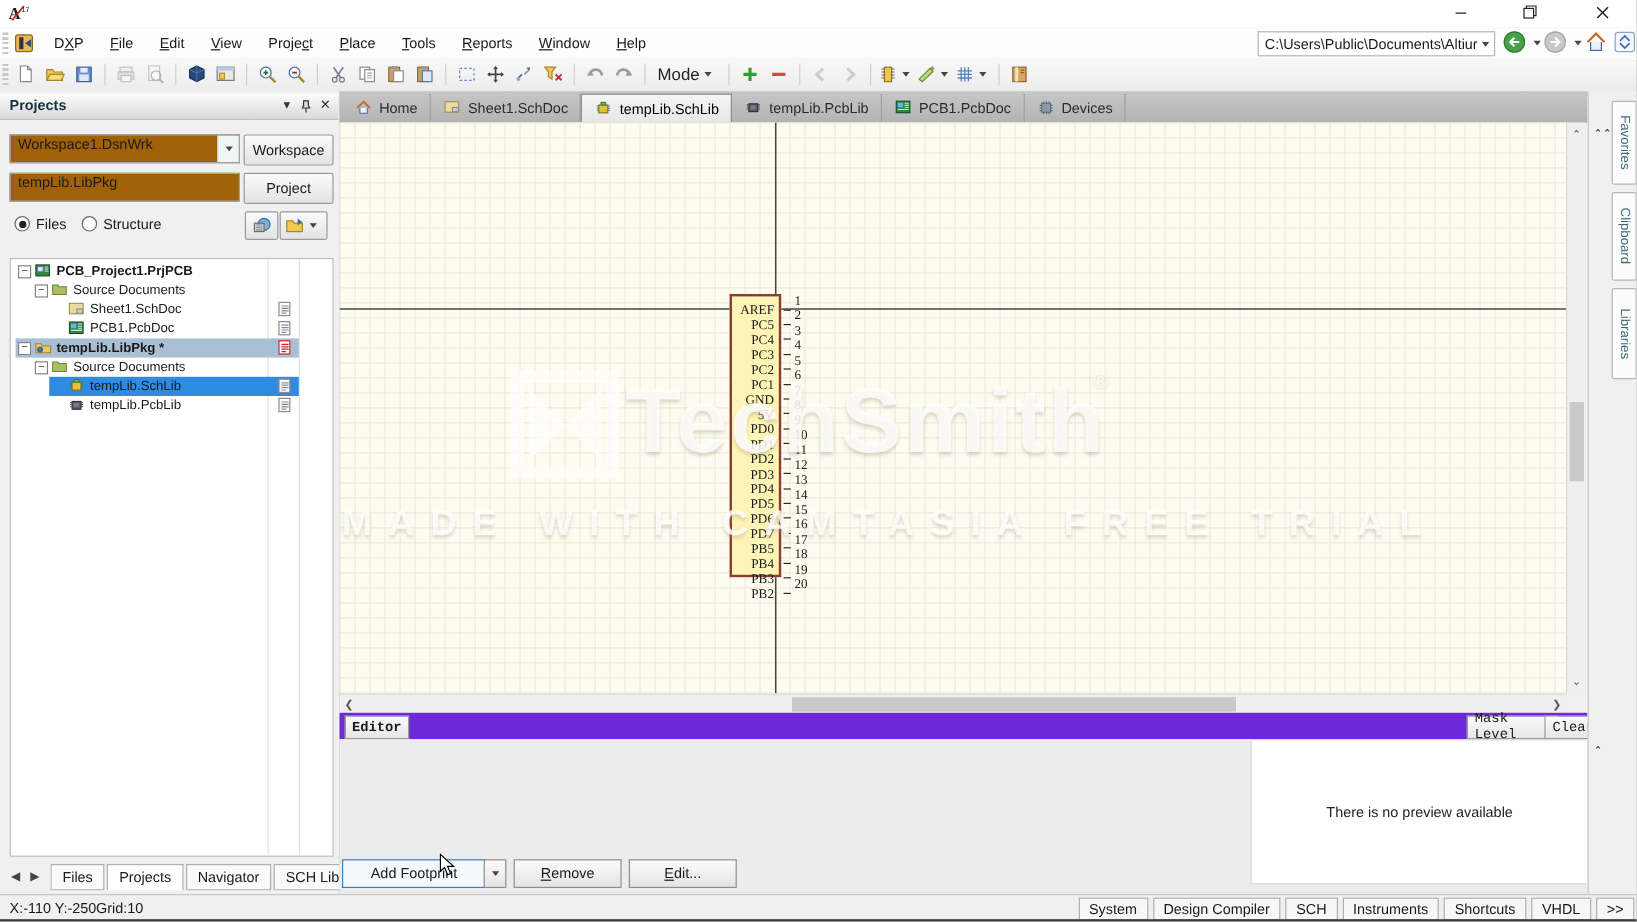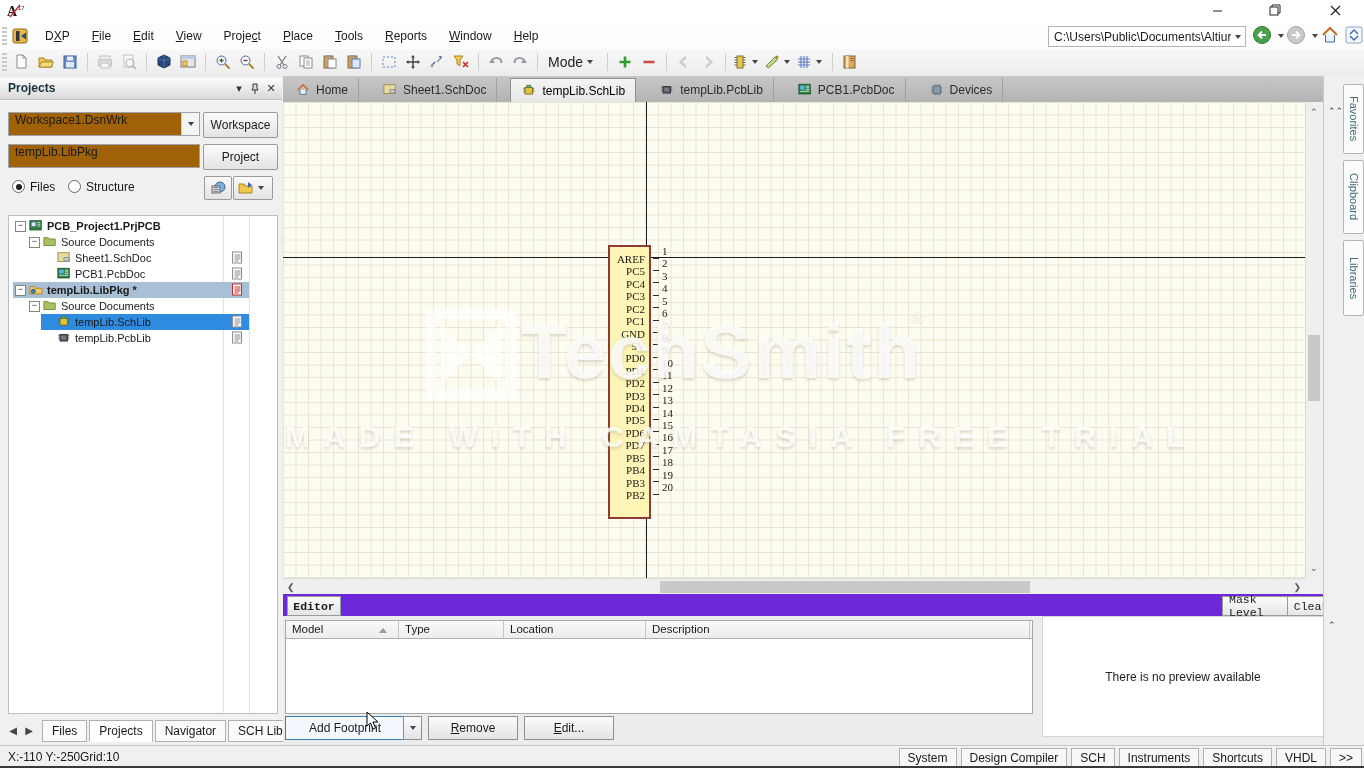--- a/index.html
+++ b/index.html
@@ -65,33 +65,33 @@
 
   
   #lefttabs{left:0;top:716px;width:283px;height:29px;background:#f0f0f0;border-right:1px solid #a9a9a9;}
   .arrowbtn{position:absolute;top:8px;width:14px;height:14px;color:#444;font-size:10px;line-height:14px;text-align:center;}
   #lefttab-row{position:absolute;left:42px;top:4px;display:flex;height:22px;overflow:hidden;width:241px;}
   .ltab{border:1px solid #b0b0b0;background:#fafafa;padding:3px 9px;font-size:12px;margin-right:2px;white-space:nowrap;}
   .ltab.active{background:#ffffff;border-bottom-color:#fff;}
 
   
   #doctabs{left:283px;top:76px;width:1040px;height:26px;background:linear-gradient(#c7c7c7,#b3b3b3);border-bottom:1px solid #8f8f8f;}
-  #doctab-row{position:absolute;left:2px;top:2px;height:24px;display:flex;gap:13px;}
+  #doctab-row{position:absolute;left:2px;top:2px;height:24px;display:flex;}
   .dtab{display:flex;align-items:center;padding:0 10px;font-size:12px;color:#2b2b2b;border-right:1px solid #a0a0a0;}
   .dtab .tab-ic{width:16px;height:14px;margin-right:5px;}
   .dtab .tab-ic svg{width:16px;height:14px;}
   .dtab.active{background:linear-gradient(#f4f4f4,#e7e7e7);border:1px solid #8f8f8f;border-bottom:none;color:#000;}
 
   
   #canvas{left:283px;top:102px;width:1022px;height:476px;background:#fdfcf0;overflow:hidden;
      background-image:linear-gradient(to right,#eae5d3 1px,transparent 1px),linear-gradient(to bottom,#eae5d3 1px,transparent 1px);
      background-size:12.5px 12.5px;}
   #xaxis{position:absolute;left:0;top:155px;width:100%;height:1px;background:#1c1c1c;}
   #yaxis{position:absolute;left:363px;top:0;width:1px;height:100%;background:#1c1c1c;}
-  #component{position:absolute;left:325px;top:143px;width:43px;height:274px;border:2px solid #8e3b36;box-sizing:border-box;}
+  #component{position:absolute;left:325px;top:143px;width:43px;height:236px;border:2px solid #8e3b36;box-sizing:border-box;}
   .pin-name{position:absolute;right:4px;height:13px;font-family:"Liberation Serif",serif;font-size:11px;color:#1c1c1c;white-space:nowrap;}
   .pin-dash{position:absolute;width:6px;height:1px;background:#2a2a2a;}
   .pin-num{position:absolute;height:13px;font-family:"Liberation Serif",serif;font-size:11px;color:#1c1c1c;}
   #watermark{position:absolute;left:0;top:0;width:100%;height:100%;z-index:5;pointer-events:none;color:rgba(255,255,255,.82);}
   #wm-brand{position:absolute;left:238px;top:206px;font-size:76px;font-weight:bold;letter-spacing:2px;
       text-shadow:0 2px 3px rgba(160,150,125,.35);font-family:"Liberation Sans",sans-serif;}
   #wm-reg{position:absolute;left:628px;top:206px;font-size:17px;text-shadow:0 1px 2px rgba(160,150,125,.35);}
   #wm-logo{position:absolute;left:142px;top:206px;width:92px;height:92px;opacity:.82;}
   #wm-tagline{position:absolute;left:2px;top:318px;font-size:30px;font-weight:bold;letter-spacing:13.5px;white-space:nowrap;
       text-shadow:0 2px 3px rgba(160,150,125,.35);}
@@ -710,28 +710,20 @@
     </div>
     <div class="sm-btn" style="left:939px;width:62px">
       <span>Mask Level</span>
     </div>
     <div class="sm-btn" style="left:1004px;width:34px">
       <span>Clear</span>
     </div>
   </div>
 
   <div class="abs" id="bottompanel">
-    <div id="model-table">
-      <div id="mt-header">
-          <span class="mt-col" style="width: 113px;"><span>Model</span><span class="sort-ic"></span></span>
-          <span class="mt-col" style="width: 105px;"><span>Type</span></span>
-          <span class="mt-col" style="width: 142px;"><span>Location</span></span>
-          <span class="mt-col" style="width: 384px;"><span>Description</span></span>
-        </div>
-    </div>
     <div id="preview-pane">
       <span>There is no preview available</span>
     </div>
     <div class="fbtn" id="add-footprint">
       <span id="add-fp-label">Add Footprint</span>
     </div>
     <div class="fbtn" id="add-footprint-drop">
       <span class="caret"></span>
     </div>
     <div class="fbtn" id="remove-btn">

